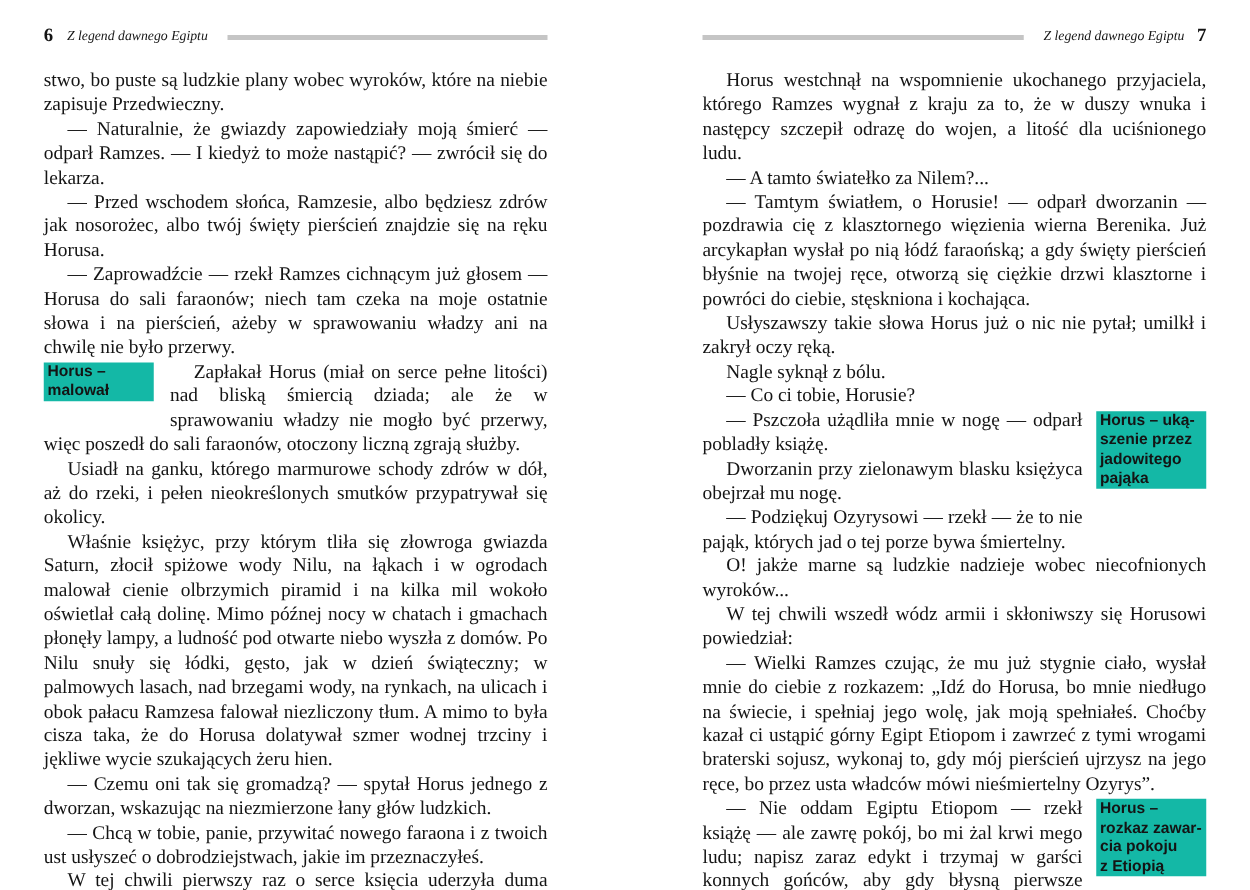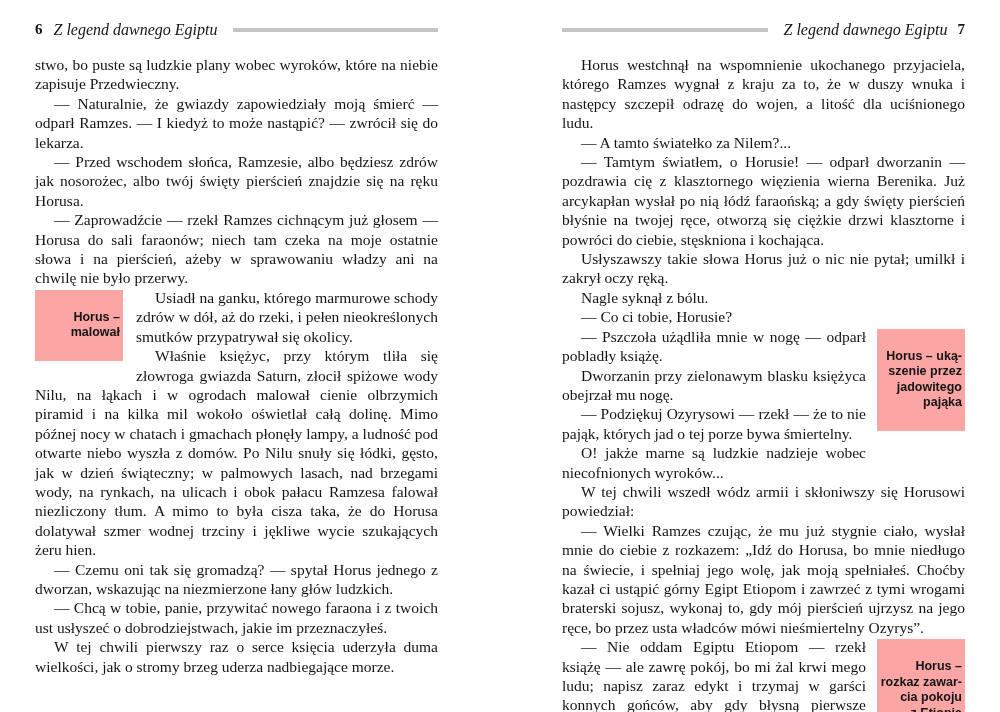--- a/index.html
+++ b/index.html
@@ -6,32 +6,32 @@
   body{
     width:1000px;height:712px;background:#ffffff;position:relative;
     font-family:"Liberation Serif", serif;color:#141414;
     -webkit-font-smoothing:antialiased;overflow:hidden;
   }
   .page{position:absolute;top:21px;width:403px;}
   #page6{left:35px;}
   #page7{left:562px;}
   .hdr{display:flex;align-items:center;height:17px;}
   .hdr .num{font-weight:bold;font-size:15px;line-height:17px;}
-  .hdr .title{font-style:italic;font-size:16px;line-height:17px;white-space:nowrap;}
+  .hdr .title{font-style:italic;font-size:11px;line-height:17px;white-space:nowrap;}
   #page6 .title{margin-left:11px;}
   #page6 .rule{flex:1;height:4px;background:#c5c5c5;margin-left:16px;}
   #page7 .rule{flex:1;height:4px;background:#c5c5c5;margin-right:16px;}
   #page7 .num{margin-left:10px;}
   .bodytxt{margin-top:17px;font-size:15.5px;line-height:19.4px;text-align:justify;}
   .bodytxt p{margin:0;padding:0;}
   p.ind{text-indent:19px;}
   .note{
-    background:#fca5a5;width:82px;padding:20px 3px;
+    background:#14b8a6;width:82px;padding:0 3px;
     font-family:"Liberation Sans", sans-serif;font-weight:bold;
-    font-size:12.5px;line-height:15.5px;text-align:right;text-indent:0;
+    font-size:12.5px;line-height:15.5px;text-align:left;text-indent:0;
   }
   .fl{float:left;margin:2px 13px 15px 0;}
   .fr{float:right;margin:2px 0 15px 11px;}
   .n1{margin-bottom:15px;}
   .n3{}
   .n4{margin-bottom:22px;}
 </style>
 </head>
 <body>
 
@@ -43,20 +43,21 @@
   </div>
   <div class="bodytxt">
     <p>stwo, bo puste są ludzkie plany wobec wyroków, które na niebie zapisuje Przedwieczny.</p>
     <p class="ind">— Naturalnie, że gwiazdy zapowiedziały moją śmierć — odparł Ramzes. — I kiedyż to może nastąpić? — zwrócił się do lekarza.</p>
     <p class="ind">— Przed wschodem słońca, Ramzesie, albo będziesz zdrów jak nosorożec, albo twój święty pierścień znajdzie się na ręku Horusa.</p>
     <p class="ind">— Zaprowadźcie — rzekł Ramzes cichnącym już głosem — Horusa do sali faraonów; niech tam czeka na moje ostatnie słowa i na pierścień, ażeby w sprawowaniu władzy ani na chwilę nie było przerwy.</p>
     <div class="note fl n1">
       <div>Horus –</div>
       <div>malował</div>
     </div>
+    <p class="ind">Zapłakał Horus (miał on serce pełne litości) nad bliską śmiercią dziada; ale że w sprawowaniu władzy nie mogło być przerwy, więc poszedł do sali faraonów, otoczony liczną zgrają służby.</p>
     <p class="ind">Usiadł na ganku, którego marmurowe schody zdrów w dół, aż do rzeki, i pełen nieokreślonych smutków przypatrywał się okolicy.</p>
     <p class="ind">Właśnie księżyc, przy którym tliła się złowroga gwiazda Saturn, złocił spiżowe wody Nilu, na łąkach i w ogrodach malował cienie olbrzymich piramid i na kilka mil wokoło oświetlał całą dolinę. Mimo późnej nocy w chatach i gmachach płonęły lampy, a ludność pod otwarte niebo wyszła z domów. Po Nilu snuły się łódki, gęsto, jak w dzień świąteczny; w palmowych lasach, nad brzegami wody, na rynkach, na ulicach i obok pałacu Ramzesa falował niezliczony tłum. A mimo to była cisza taka, że do Horusa dolatywał szmer wodnej trzciny i jękliwe wycie szukających żeru hien.</p>
     <p class="ind">— Czemu oni tak się gromadzą? — spytał Horus jednego z dworzan, wskazując na niezmierzone łany głów ludzkich.</p>
     <p class="ind">— Chcą w tobie, panie, przywitać nowego faraona i z twoich ust usłyszeć o dobrodziejstwach, jakie im przeznaczyłeś.</p>
     <p class="ind">W tej chwili pierwszy raz o serce księcia uderzyła duma wielkości, jak o stromy brzeg uderza nadbiegające morze.</p>
 
   </div>
 </div>
 
 <div class="page" id="page7">

